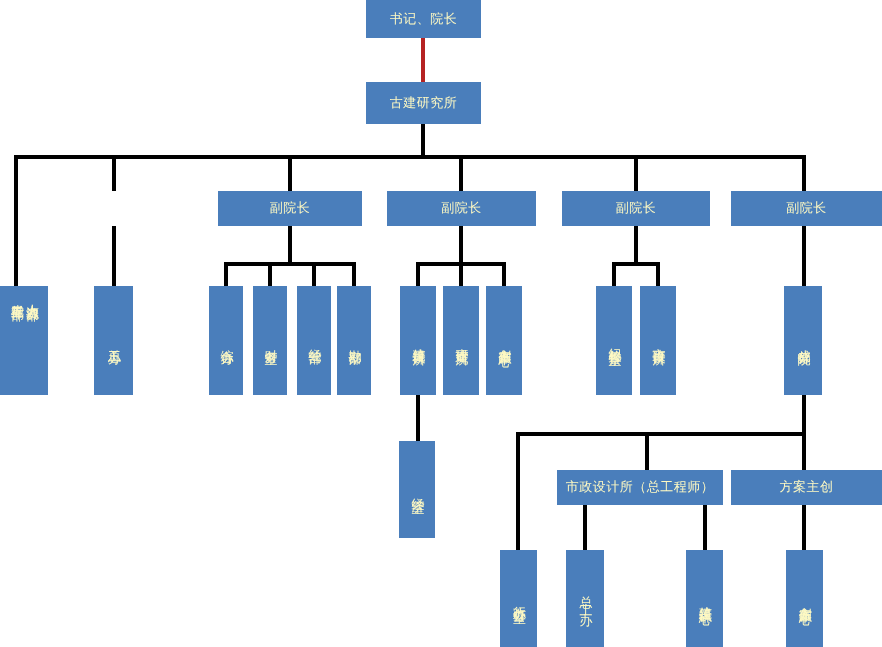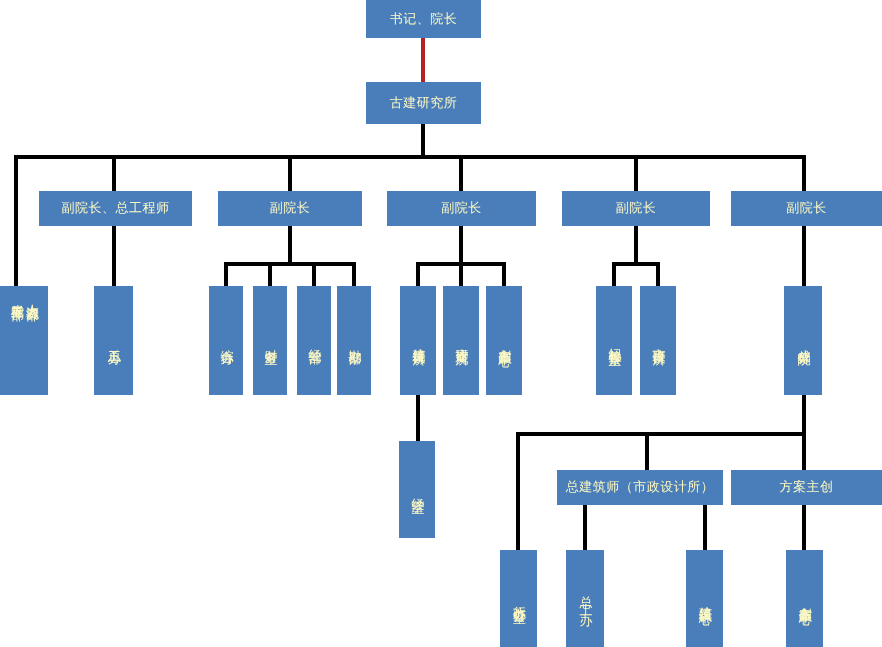--- a/index.html
+++ b/index.html
@@ -115,21 +115,20 @@
 
   <div class="line" style="left:583px; top:505px; width:4px; height:45px;"></div>
   <div class="line" style="left:703px; top:505px; width:4px; height:45px;"></div>
 
   <div class="line" style="left:802px; top:505px; width:4px; height:45px;"></div>
 
   <div class="node h" style="left:366px; top:0px; width:115px; height:38px;">书记、院长</div>
 
   <div class="node h" style="left:366px; top:82px; width:115px; height:42px;">古建研究所</div>
 
-  <div class="node h" style="left:39px; top:191px; width:153px; height:35px;">副院长、总工程师</div>
 
   <div class="node h" style="left:218px; top:191px; width:144px; height:35px;">副院长</div>
 
   <div class="node h" style="left:387px; top:191px; width:149px; height:35px;">副院长</div>
 
   <div class="node h" style="left:562px; top:191px; width:148px; height:35px;">副院长</div>
 
   <div class="node h" style="left:731px; top:191px; width:151px; height:35px;">副院长</div>
 
   <div class="node v dual" style="left:0px; top:286px; width:48px; height:109px;">
@@ -158,21 +157,21 @@
   <div class="node v" style="left:640px; top:286px; width:36px; height:109px;">市政设计所</div>
 
   <div class="node v" style="left:784px; top:286px; width:38px; height:109px;">成都分院</div>
 
   <div class="node v" style="left:399px; top:441px; width:36px; height:97px;">经济室</div>
 
   <div class="node v" style="left:500px; top:550px; width:37px; height:97px;">行政办公室</div>
 
   <div class="node v spaced" style="left:566px; top:550px; width:38px; height:97px;">总工办</div>
 
-  <div class="node h" style="left:557px; top:470px; width:166px; height:35px;">总建筑师（市政设计所）</div>
+  <div class="node h" style="left:557px; top:470px; width:166px; height:35px;">市政设计所（总工程师）</div>
 
   <div class="node h" style="left:731px; top:470px; width:151px; height:35px;">方案主创</div>
 
   <div class="node v" style="left:686px; top:550px; width:37px; height:97px;">建筑设计中心</div>
 
   <div class="node v" style="left:786px; top:550px; width:37px; height:97px;">方案创作中心</div>
 
 </div>
 
 </body></html>

